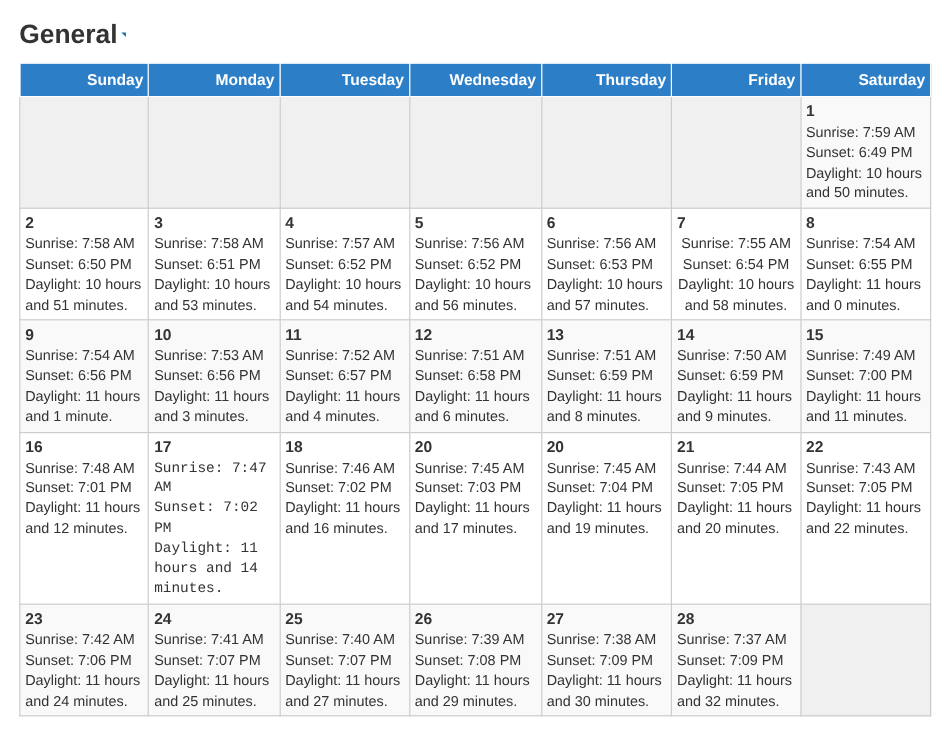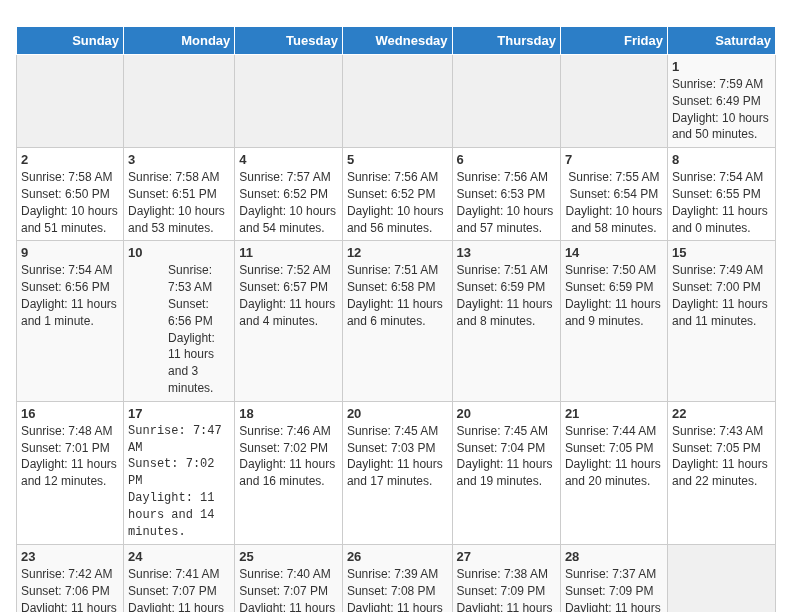--- a/index.html
+++ b/index.html
@@ -73,20 +73,26 @@
     }
     .empty-cell {
       background-color: #f0f0f0 !important;
     }
   </style>
 </head>
 <body>
 
 <div class="header">
   <div class="logo-wrapper">
+    <div style="display:flex;align-items:center;">
+      <span style="font-size:22px;font-weight:bold;color:#333;">General</span>
+      <svg width="22" height="22" viewBox="0 0 22 22" style="margin-left:2px;">
+        <polygon points="4,4 18,4 18,18" fill="#1a6faf"></polygon>
+      </svg>
+    </div>
   </div>
   <div class="title-block">
     <div class="month-title"></div>
     <div class="location"></div>
   </div>
 </div>
 
 <table>
   <thead>
     <tr>
@@ -160,21 +166,21 @@
       </tr>
       <tr>
         <td>
           <span class="day-num">9</span>
           <div class="cell-text" style="white-space: pre-line;">Sunrise: 7:54 AM
 Sunset: 6:56 PM
 Daylight: 11 hours and 1 minute.</div>
         </td>
         <td>
           <span class="day-num">10</span>
-          <div class="cell-text" style="white-space: pre-line; margin-left: 40px;">Sunrise: 7:53 AM
+          <div class="cell-text" style="white-space: pre-line;">Sunrise: 7:53 AM
 Sunset: 6:56 PM
 Daylight: 11 hours and 3 minutes.</div>
         </td>
         <td>
           <span class="day-num">11</span>
           <div class="cell-text" style="white-space: pre-line;">Sunrise: 7:52 AM
 Sunset: 6:57 PM
 Daylight: 11 hours and 4 minutes.</div>
         </td>
         <td>

